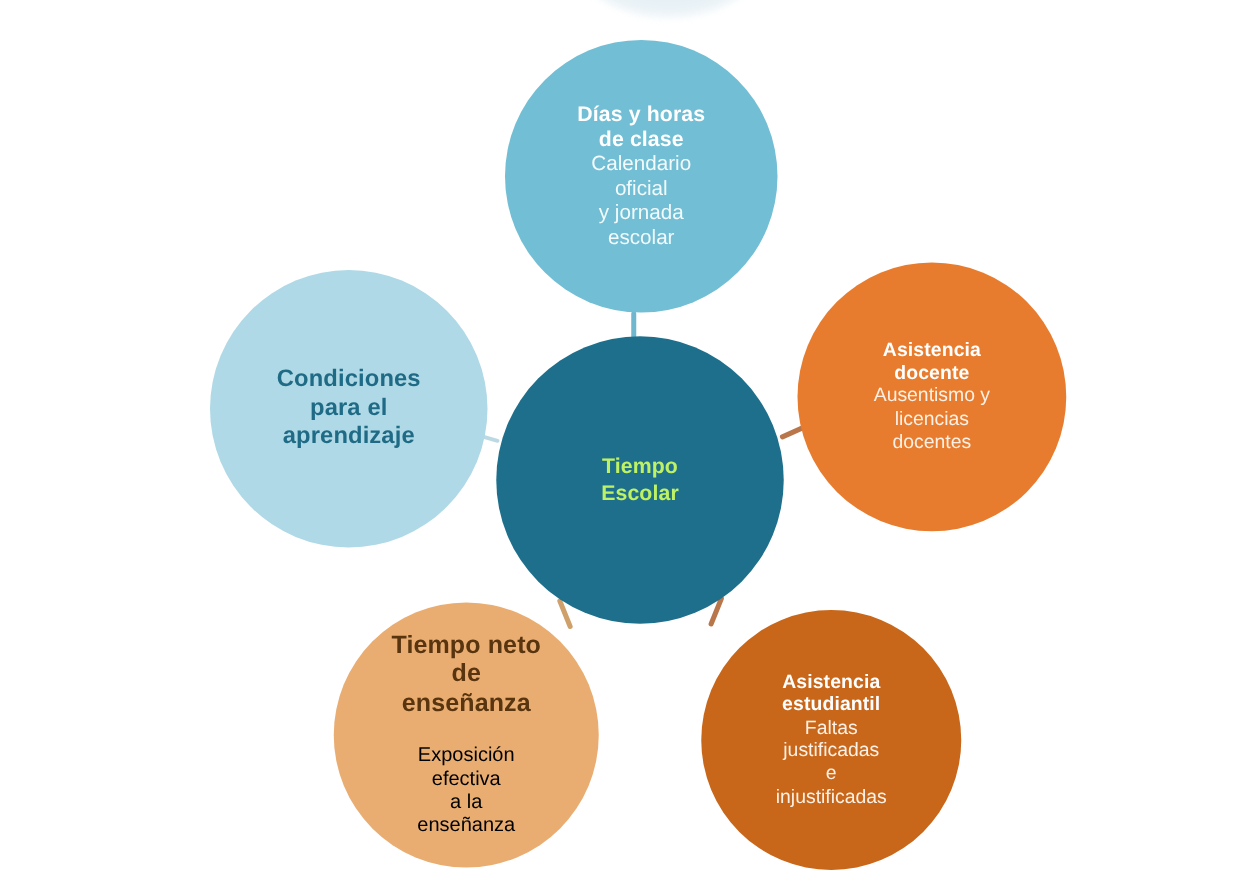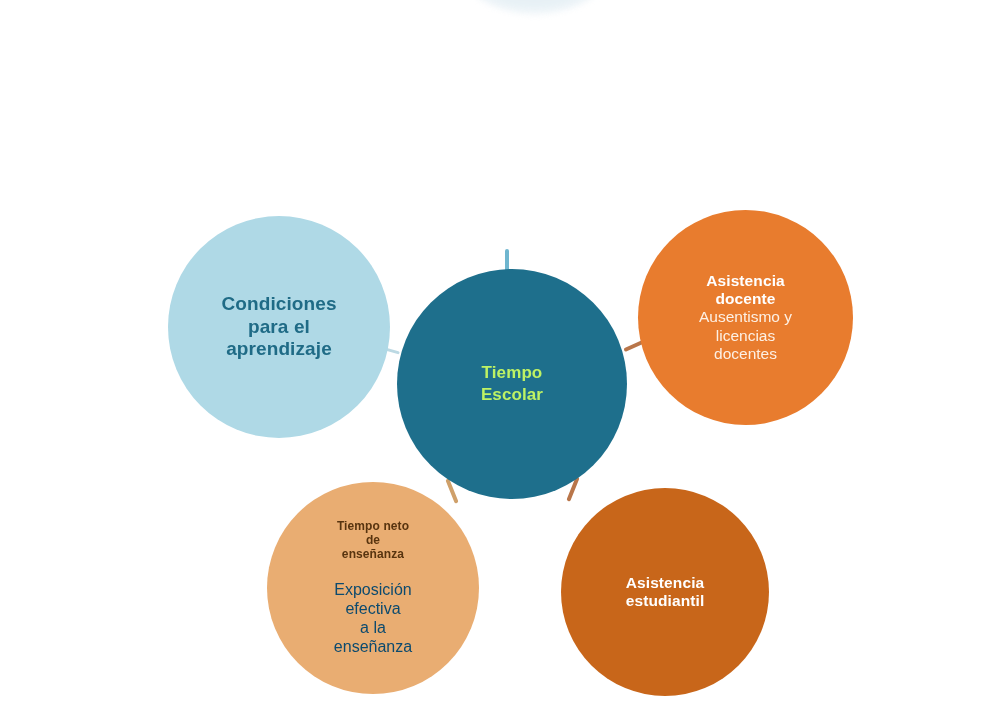--- a/index.html
+++ b/index.html
@@ -99,22 +99,22 @@
   #node-bottom-right .sub   { color: #fdf1e6; font-size: 15.5px; }
 
   
   #node-bottom-left {
     left: 267px;
     top: 482px;
     width: 212px;
     height: 212px;
     background: #e9ad72;
   }
-  #node-bottom-left .title { color: #58340f; font-size: 12px; }
-  #node-bottom-left .sub   { color: #0c4a6e; font-size: 16px; margin-top: 20px; }
+  #node-bottom-left .title { color: #58340f; font-size: 20px; }
+  #node-bottom-left .sub   { color: #000000; font-size: 16px; margin-top: 20px; }
 
   
   #node-left {
     left: 168px;
     top: 216px;
     width: 222px;
     height: 222px;
     background: #afd9e6;
   }
   #node-left .title { color: #1f6b86; font-size: 19px; }
@@ -162,28 +162,33 @@
 <div id="canvas">
 
   <div class="top-arc"></div>
 
   <div class="connector" id="conn-top"></div>
   <div class="connector" id="conn-right"></div>
   <div class="connector" id="conn-bottom-right"></div>
   <div class="connector" id="conn-bottom-left"></div>
   <div class="connector" id="conn-left"></div>
 
+  <div class="node" id="node-top">
+    <div class="title">Días y horas<br>de clase</div>
+    <div class="sub">Calendario<br>oficial<br>y jornada<br>escolar</div>
+  </div>
 
   <div class="node" id="node-right">
     <div class="title">Asistencia<br>docente</div>
     <div class="sub">Ausentismo y<br>licencias<br>docentes</div>
   </div>
 
   <div class="node" id="node-bottom-right">
     <div class="title">Asistencia<br>estudiantil</div>
+    <div class="sub">Faltas<br>justificadas<br>e<br>injustificadas</div>
   </div>
 
   <div class="node" id="node-bottom-left">
     <div class="title">Tiempo neto<br>de<br>enseñanza</div>
     <div class="sub">Exposición<br>efectiva<br>a la<br>enseñanza</div>
   </div>
 
   <div class="node" id="node-left">
     <div class="title">Condiciones<br>para el<br>aprendizaje</div>
   </div>

